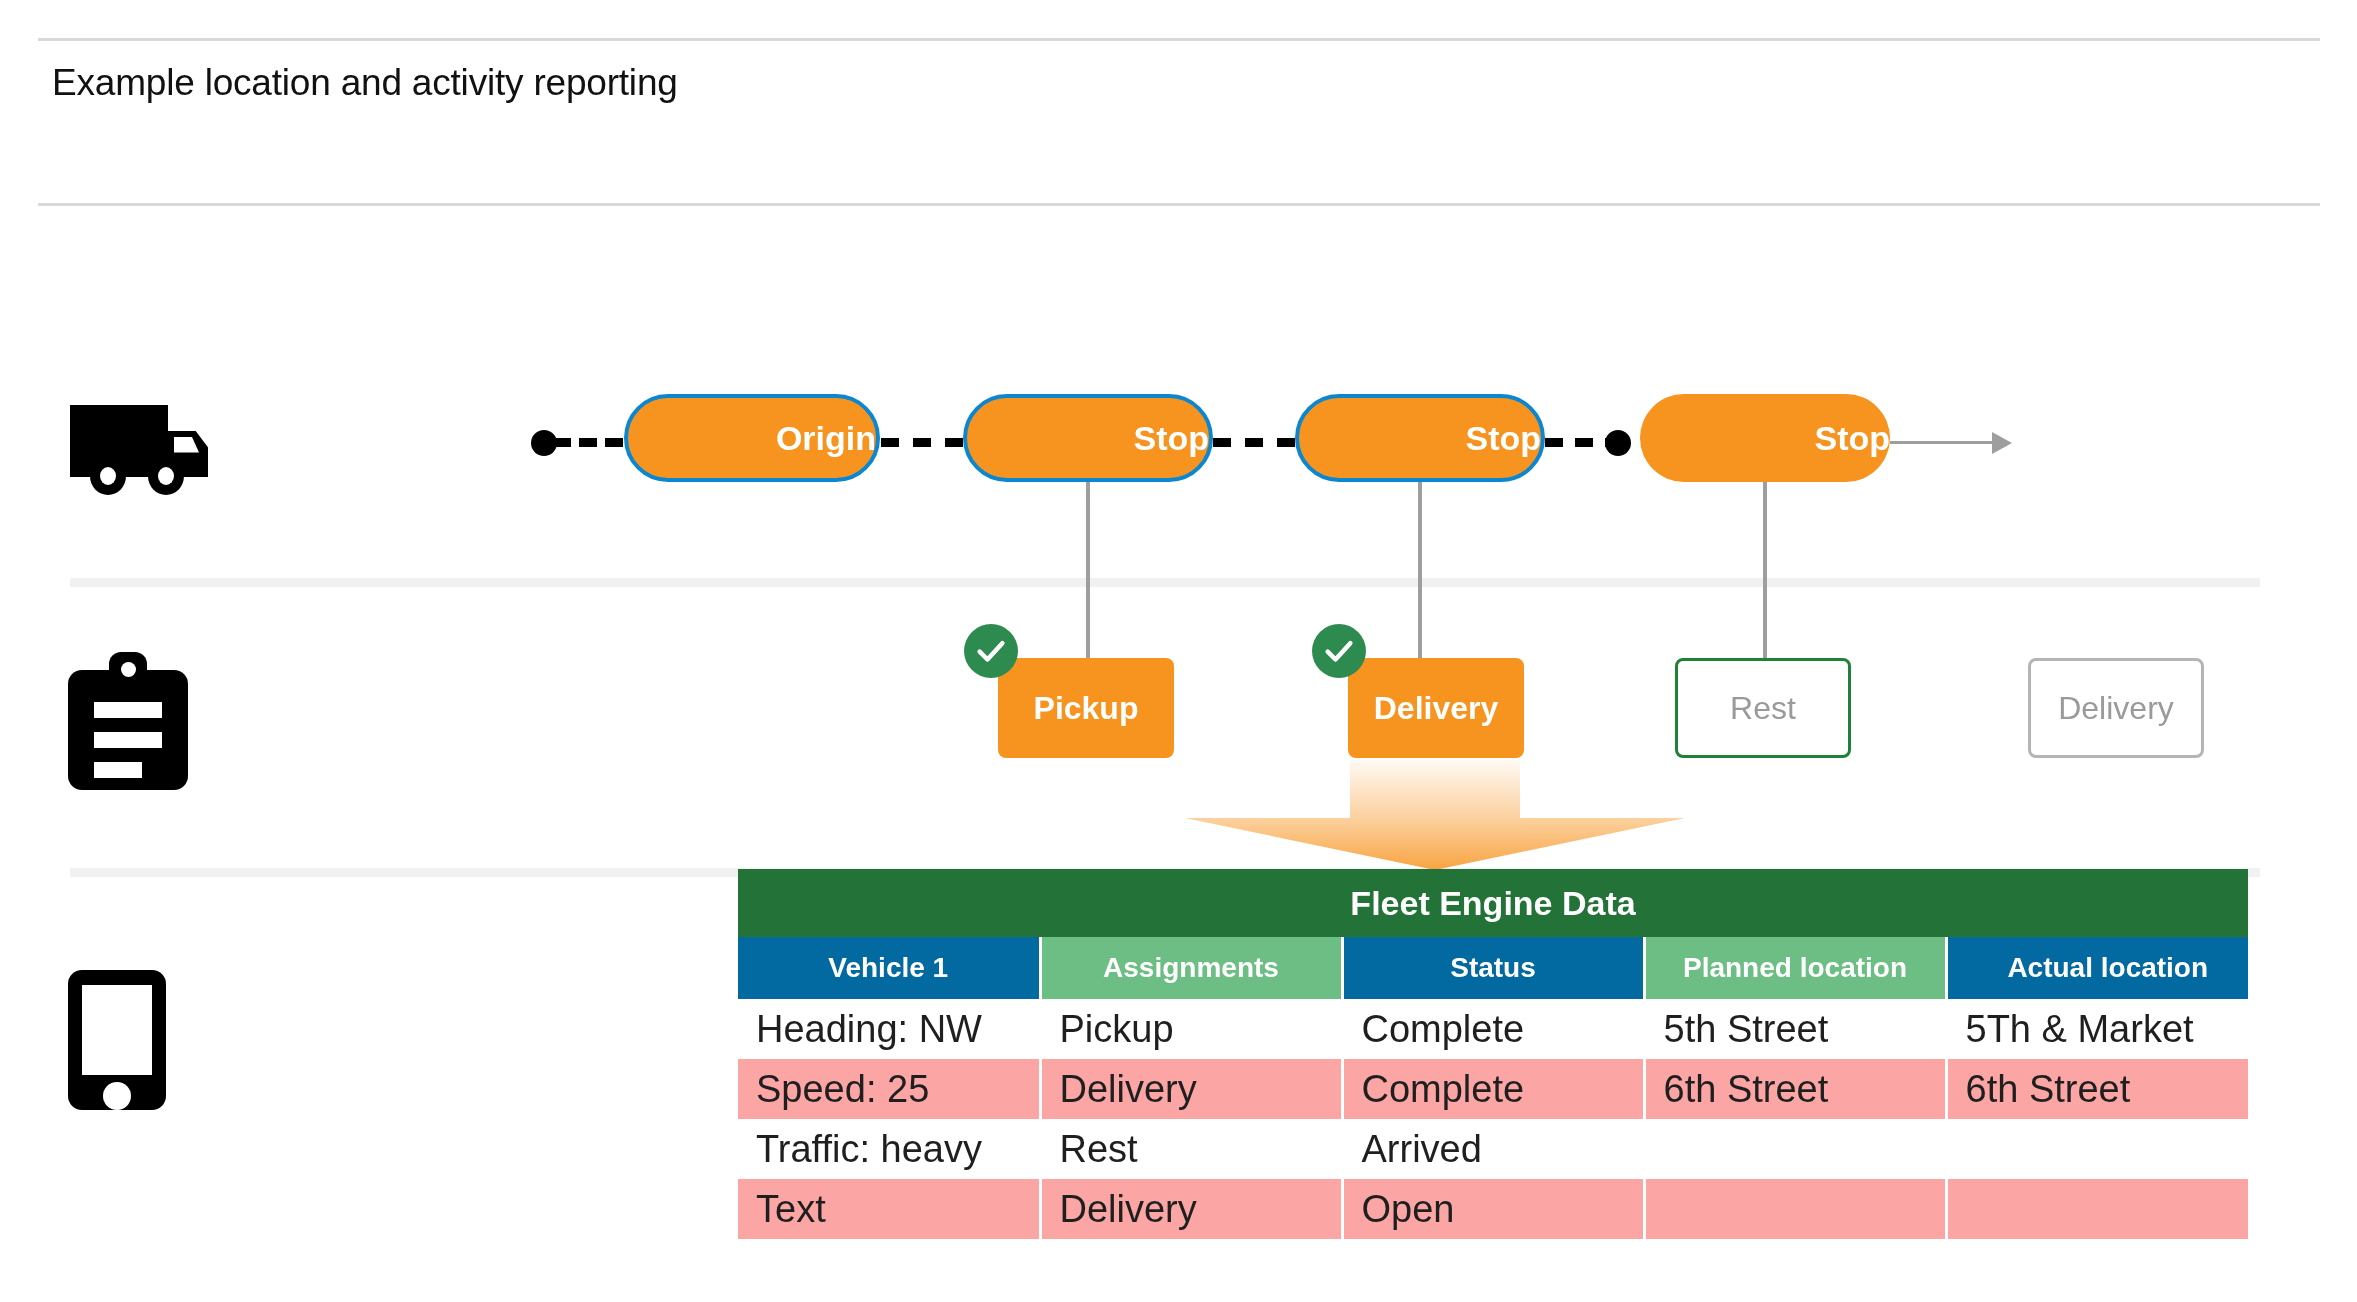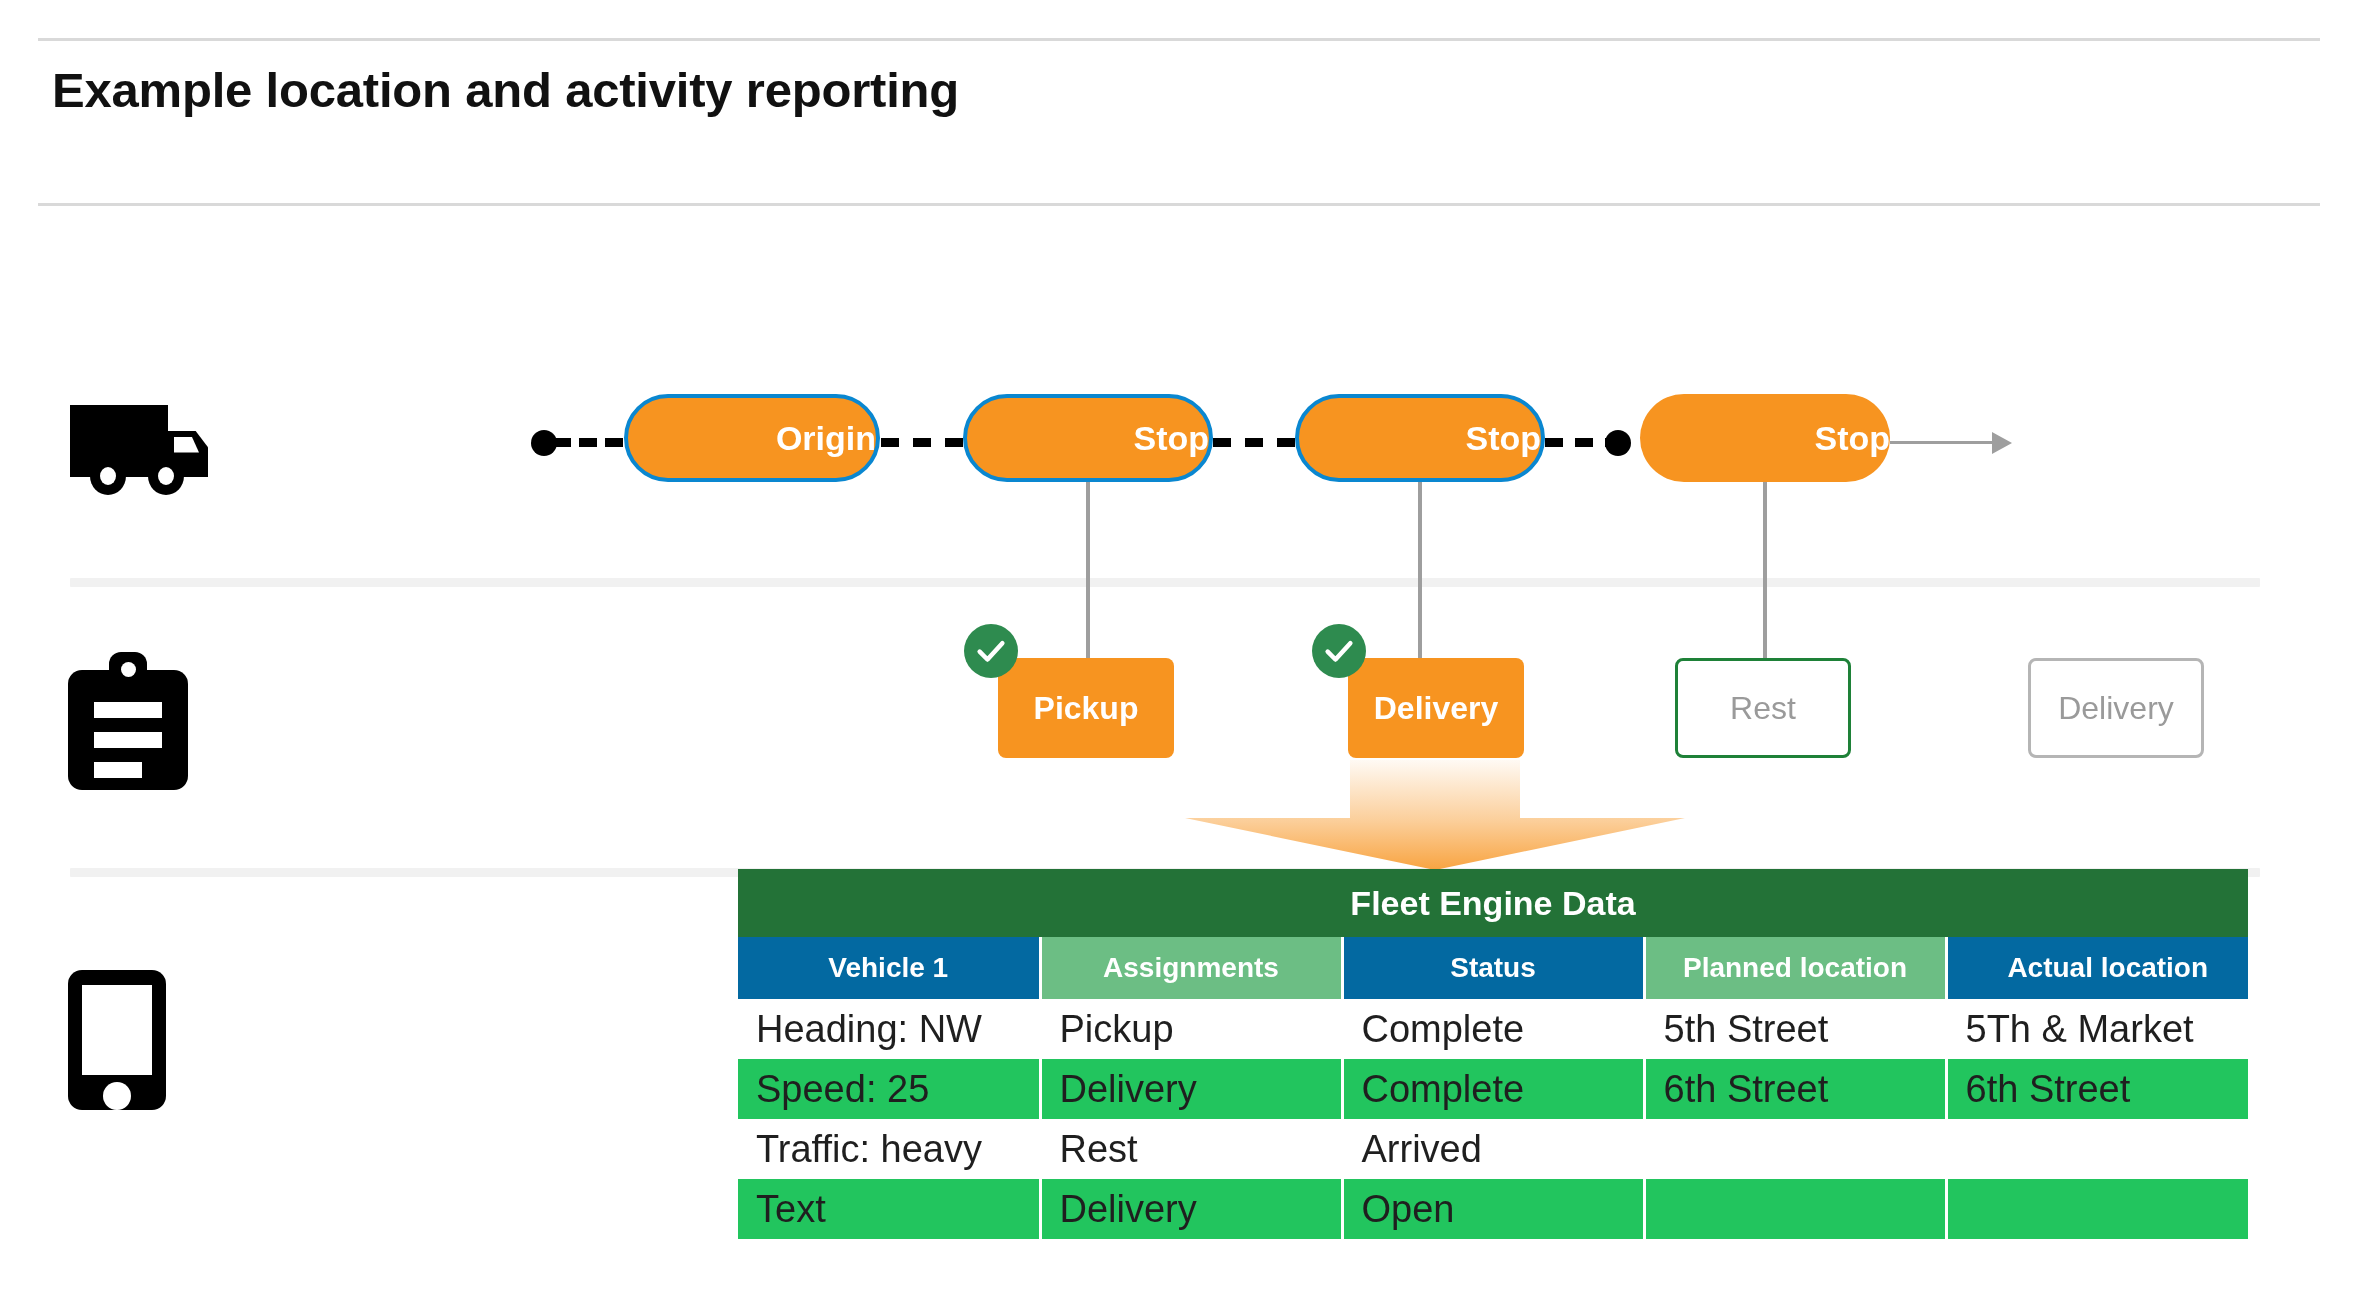--- a/index.html
+++ b/index.html
@@ -15,21 +15,21 @@
   .header-rule-top {
     position: absolute; left: 38px; top: 38px; width: 2282px; height: 3px;
     background: #d9d9d9;
   }
   .header-rule-bottom {
     position: absolute; left: 38px; top: 203px; width: 2282px; height: 3px;
     background: #d9d9d9;
   }
   .page-title {
     position: absolute; left: 52px; top: 62px;
-    font-size: 49px; font-weight: 700; color: #111111;
+    font-size: 37px; font-weight: 400; color: #111111;
     letter-spacing: -0.2px; white-space: nowrap;
   }
 
   
   .divider {
     position: absolute; left: 70px; width: 2190px; height: 9px;
     background: #f1f1f1; border-radius: 1px;
   }
   .divider.d1 { top: 578px; }
   .divider.d2 { top: 868px; }
@@ -126,21 +126,21 @@
   }
   table.fleet thead th:last-child { border-right: none; padding-left: 20px; }
   table.fleet thead th.dark  { background: #0369a1; }
   table.fleet thead th.light { background: #6CBE84; }
   table.fleet tbody td {
     height: 60px; font-size: 38px; color:#1f1f1f; padding-left: 18px;
     border-right: 3px solid #ffffff; vertical-align: middle;
   }
   table.fleet tbody td:last-child { border-right: none; }
   table.fleet tbody tr.odd td { background: #ffffff; }
-  table.fleet tbody tr.even td { background: #22c55e; }
+  table.fleet tbody tr.even td { background: #fca5a5; }
 </style>
 </head>
 <body>
 
 <div class="page">
 
   <div class="header-rule-top"></div>
   <div class="page-title">Example location and activity reporting</div>
   <div class="header-rule-bottom"></div>
 

